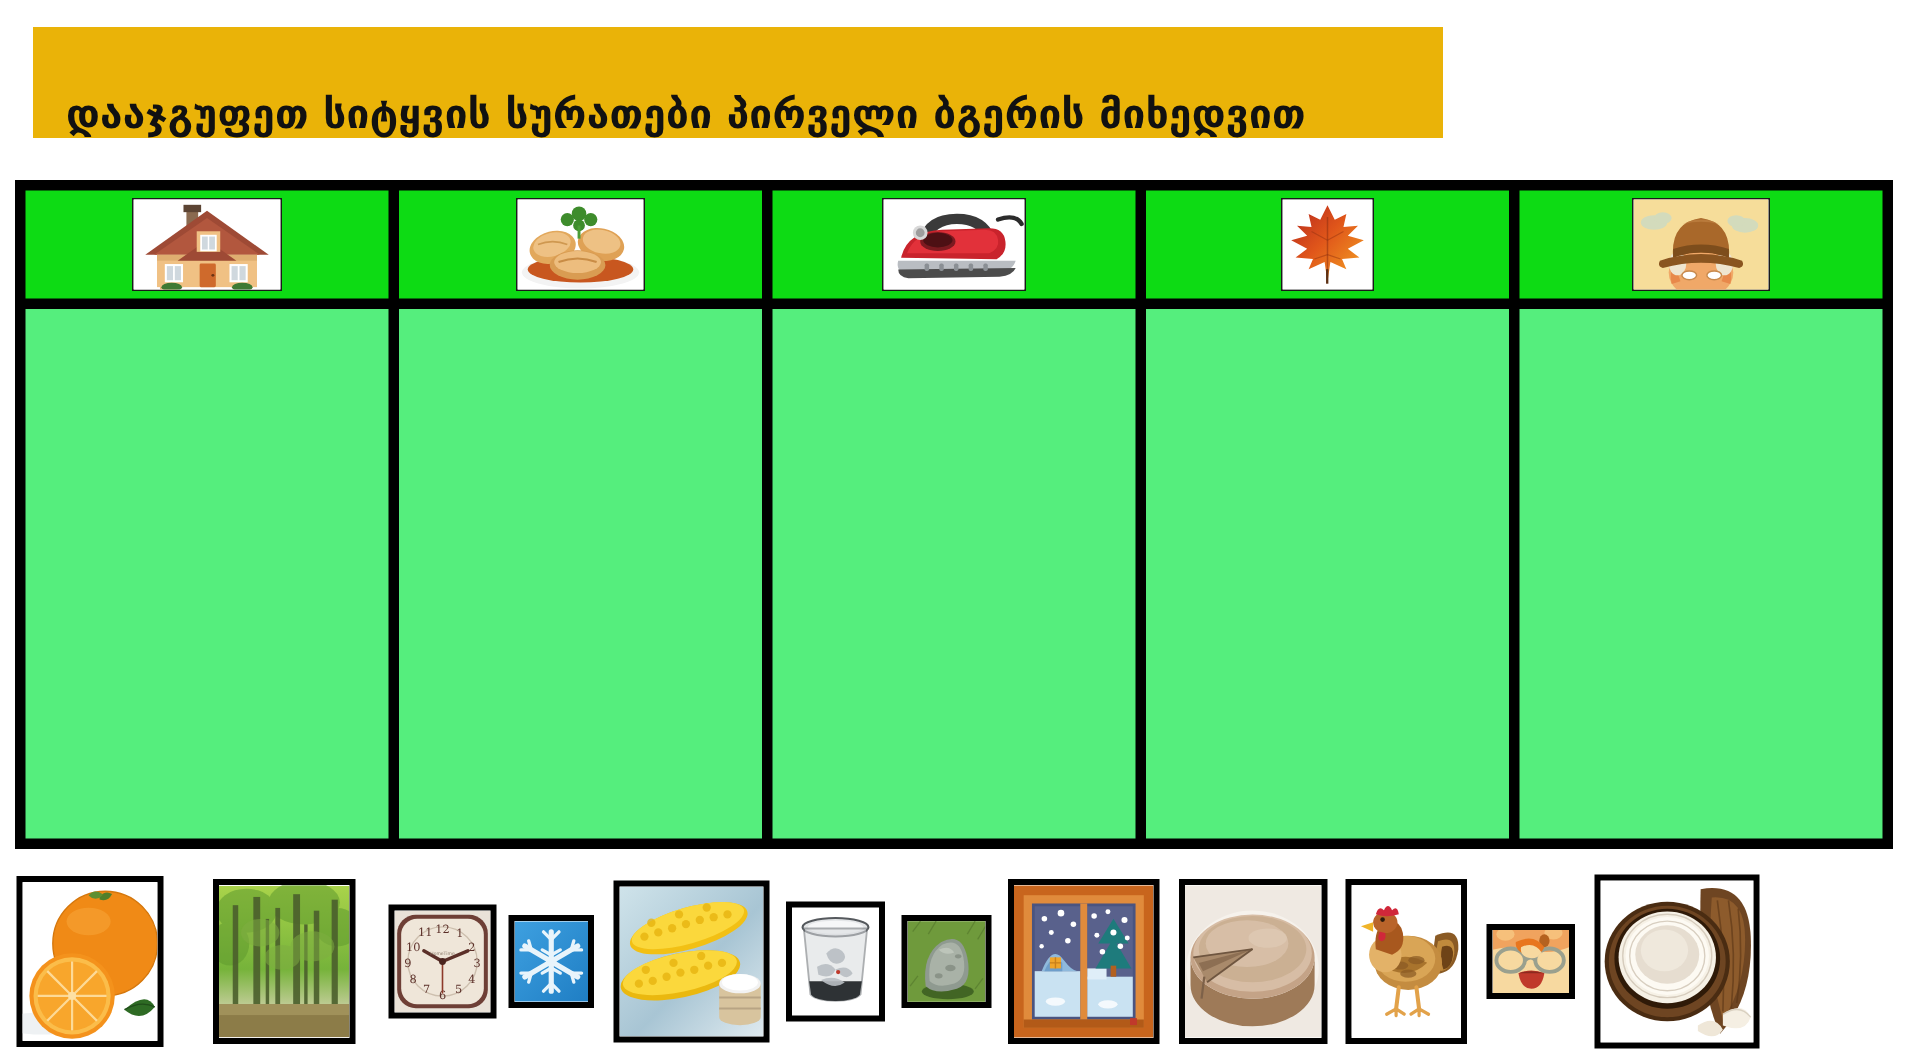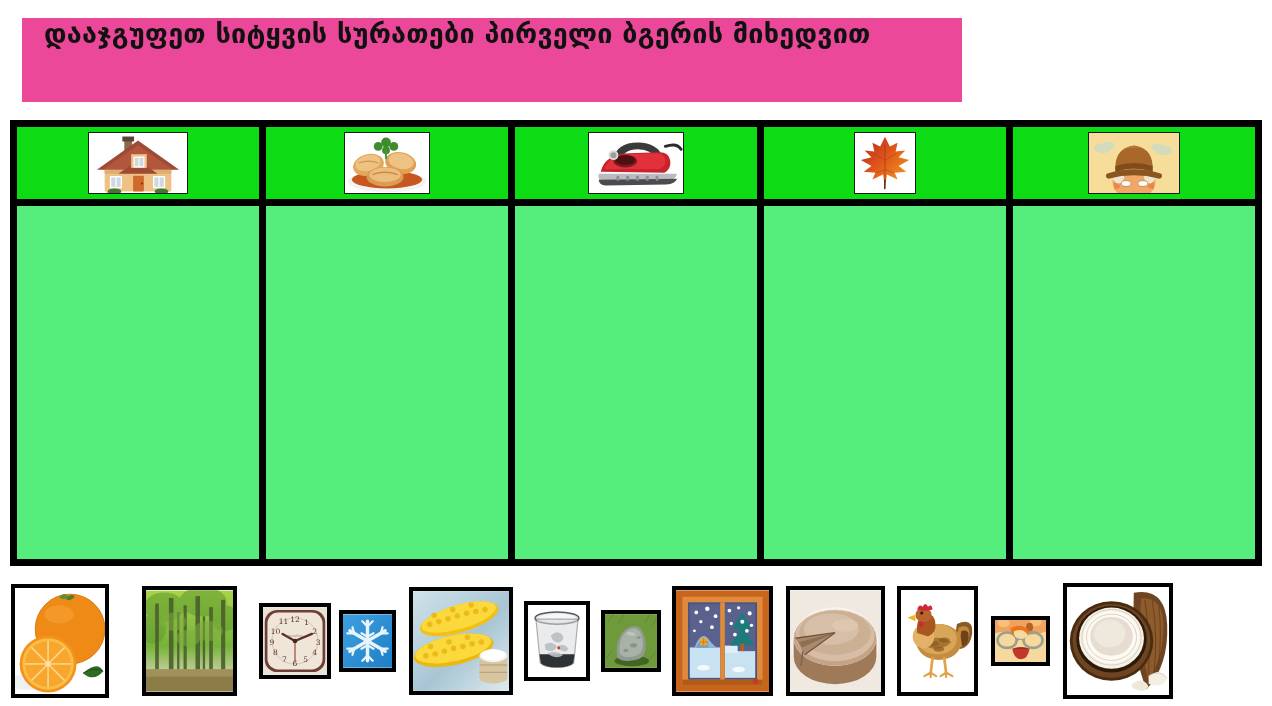--- a/index.html
+++ b/index.html
@@ -7,23 +7,23 @@
   body{
     width:1272px;height:706px;
     background:#ffffff;
     font-family:"DejaVu Sans","Liberation Sans",sans-serif;
     overflow:hidden;
     position:relative;
   }
 
   
   #title-banner{
-    position:absolute;left:22px;top:18px;width:940px;height:84px;
-    background:#ec4899;
-    display:flex;align-items:flex-start;
+    position:absolute;left:22px;top:18px;width:940px;height:74px;
+    background:#eab308;
+    display:flex;align-items:flex-end;
   }
   #title-text{
     margin-left:22px;
     font-size:27px;
     font-weight:bold;
     color:#111111;
     letter-spacing:.2px;
     white-space:nowrap;
     font-family:"DejaVu Sans","Liberation Sans",sans-serif;
   }

